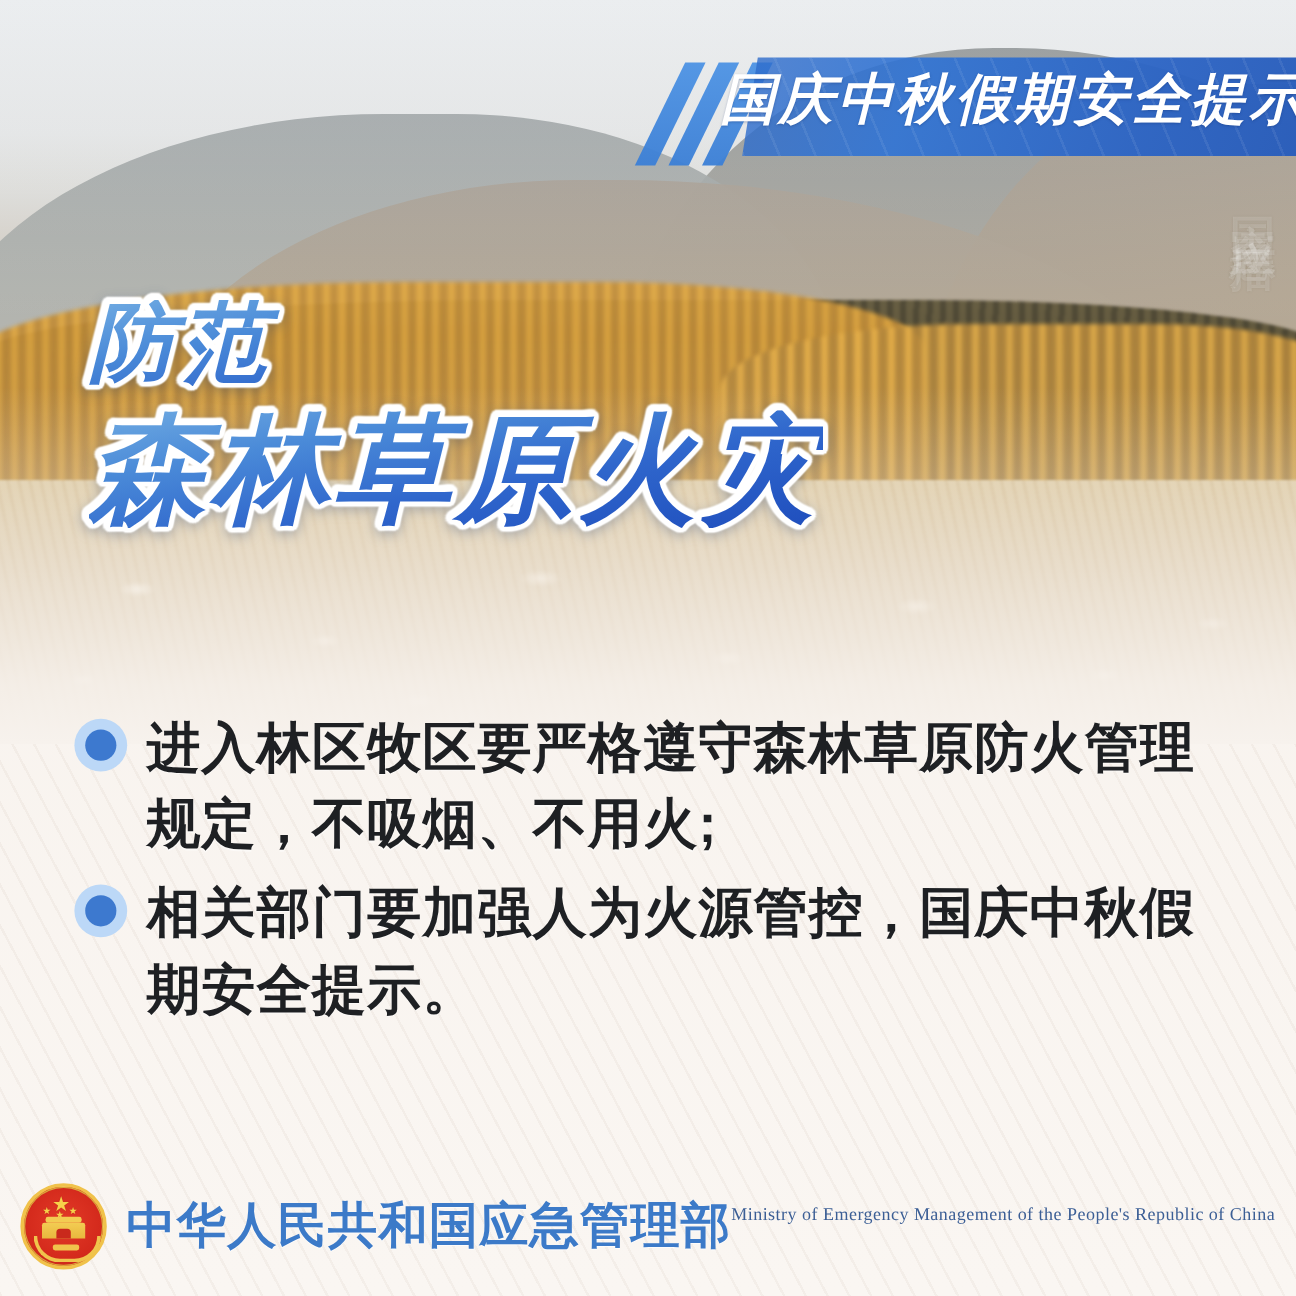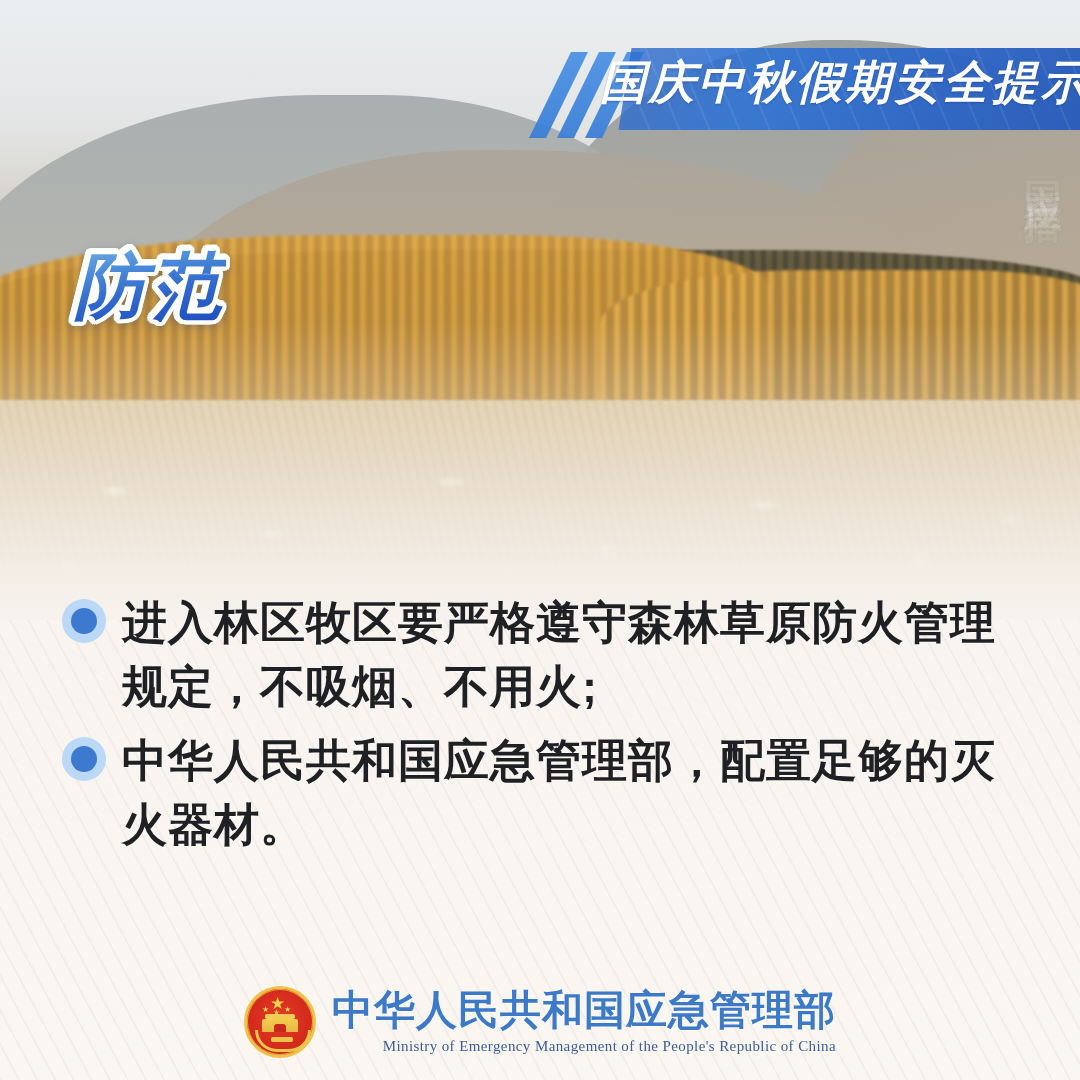--- a/index.html
+++ b/index.html
@@ -244,21 +244,21 @@
   }
   .wheat{
     position:absolute;left:8px;top:41px;width:50px;height:19px;
     border:3px solid #f0c44c;border-top:none;
     border-radius:0 0 26px 26px;
   }
   .wheat::after{
     content:"";position:absolute;left:13px;top:7px;width:22px;height:5px;
     background:#f0c44c;border-radius:2px;
   }
-  .ftxt{display:flex;flex-direction:column;align-items:flex-end;}
+  .ftxt{display:flex;flex-direction:row;align-items:flex-start;}
   .ftxt-cn{
     font-size:41px;font-weight:700;color:#3c7ac8;letter-spacing:1px;
     line-height:1.05;
     text-shadow:0 1px 0 rgba(255,255,255,.7);
   }
   .ftxt-en{
     margin-top:5px;
     font-family:"Liberation Serif","DejaVu Serif",serif;
     font-size:15px;color:#3b5e95;letter-spacing:.4px;
   }
@@ -290,30 +290,31 @@
   <div class="banner-wrap">
     <div class="stripe s1"></div>
     <div class="stripe s2"></div>
     <div class="stripe s3"></div>
     <div class="banner"></div>
   </div>
   <div class="banner-text">国庆中秋假期安全提示</div>
 
   <div class="headline">
     <div class="hl-line hl-1">防范</div>
+    <div class="hl-line hl-2">森林草原火灾</div>
   </div>
 
   <div class="bullets">
     <div class="bullet-row">
       <span class="dot"></span>
       <span class="btext">进入林区牧区要严格遵守森林草原防火管理规定，不吸烟、不用火;</span>
     </div>
     <div class="bullet-row">
       <span class="dot"></span>
-      <span class="btext">中华人民共和国应急管理部，配置足够的灭火器材。</span>
+      <span class="btext">相关部门要加强人为火源管控，国庆中秋假期安全提示。</span>
     </div>
   </div>
 
   <div class="footer">
     <div class="emblem">
       <span class="star star-big">★</span>
       <span class="star star-s1">★</span>
       <span class="star star-s2">★</span>
       <span class="star star-s3">★</span>
       <span class="gate"></span>

